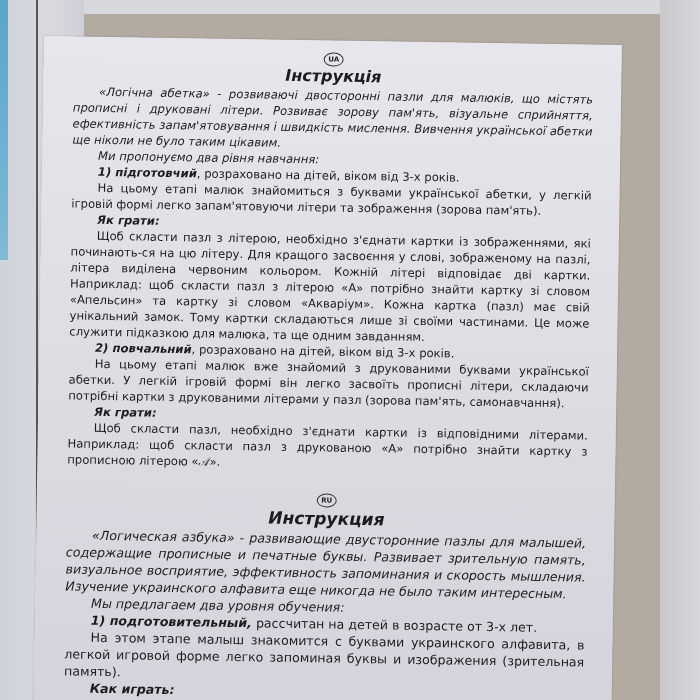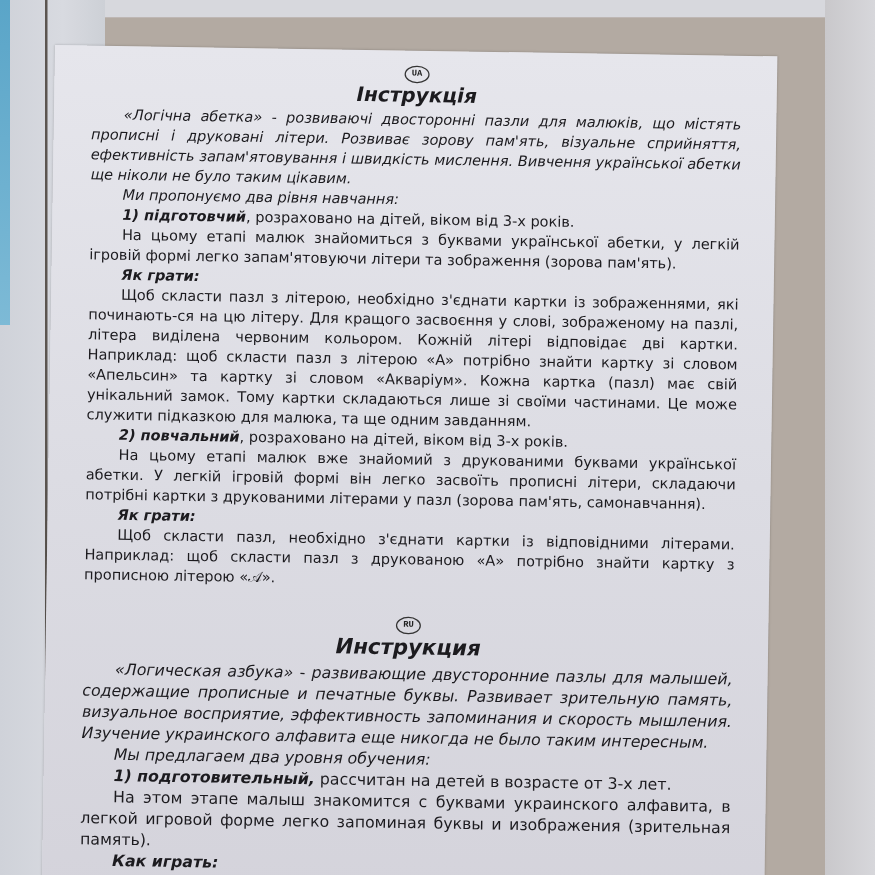--- a/index.html
+++ b/index.html
@@ -44,21 +44,20 @@
       box-sizing: border-box;
       padding: 12px 28px 0 30px;
       font-size: 11.6px;
       line-height: 16px;
     }
     .lang-badge {
       display: block; margin: 0 auto; width: 18px; height: 12px;
       border: 1px solid #333; border-radius: 50%;
       font-size: 7px; line-height: 12px; text-align: center; font-weight: bold;
       color: #222;
-      font-family: Liberation Mono, monospace;
     }
     .title {
       text-align: center; font-weight: bold; font-style: italic;
       font-size: 16px; line-height: 18px; margin: 1px 0 2px 0;
     }
     p { margin: 0; text-align: justify; }
     .indent { text-indent: 26px; }
     .italic { font-style: italic; }
     .bold-italic { font-weight: bold; font-style: italic; }
     .section-head { font-weight: bold; font-style: italic; padding-left: 26px; }

